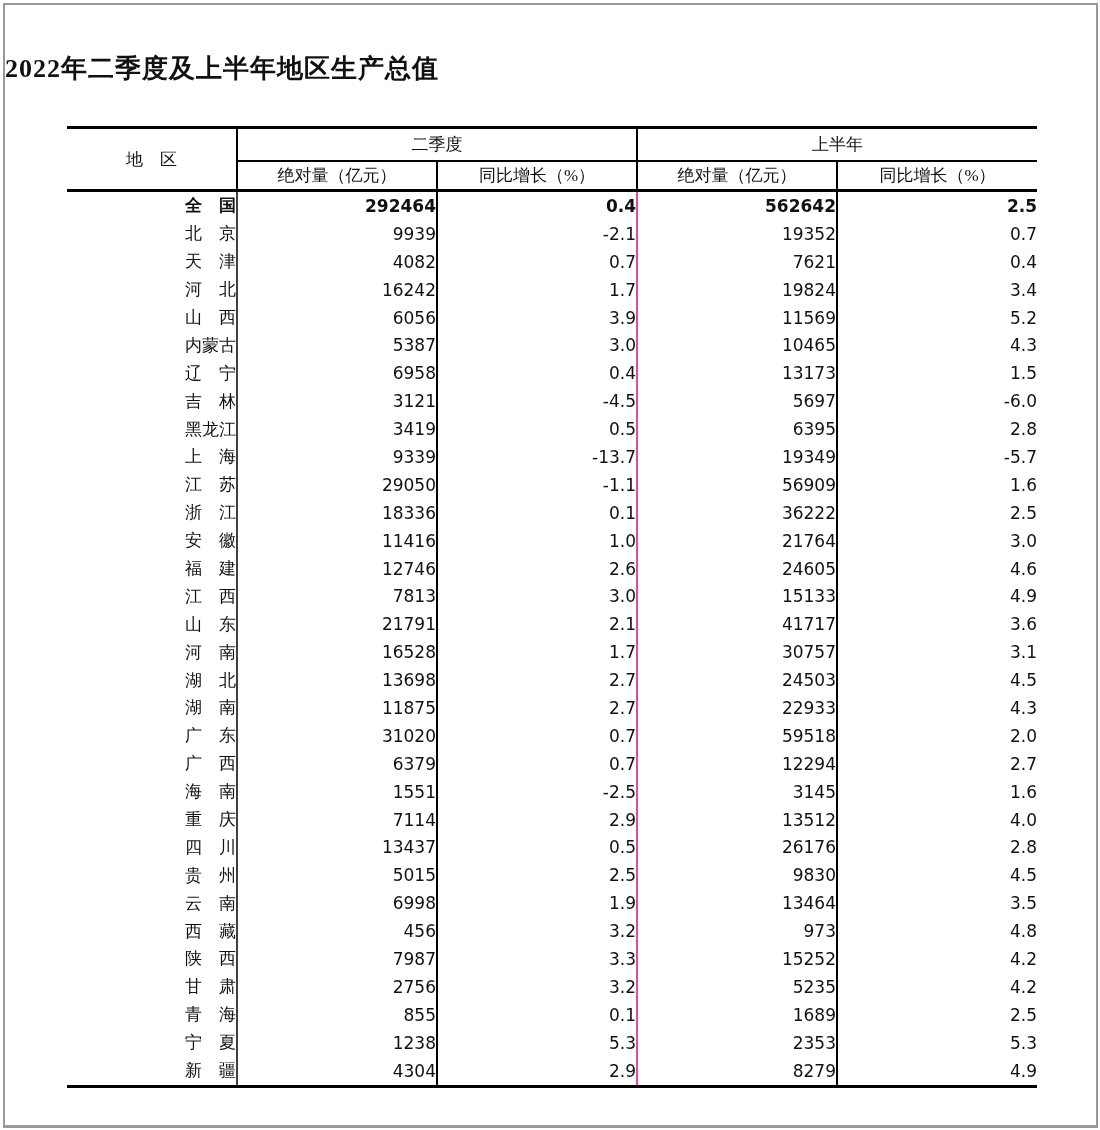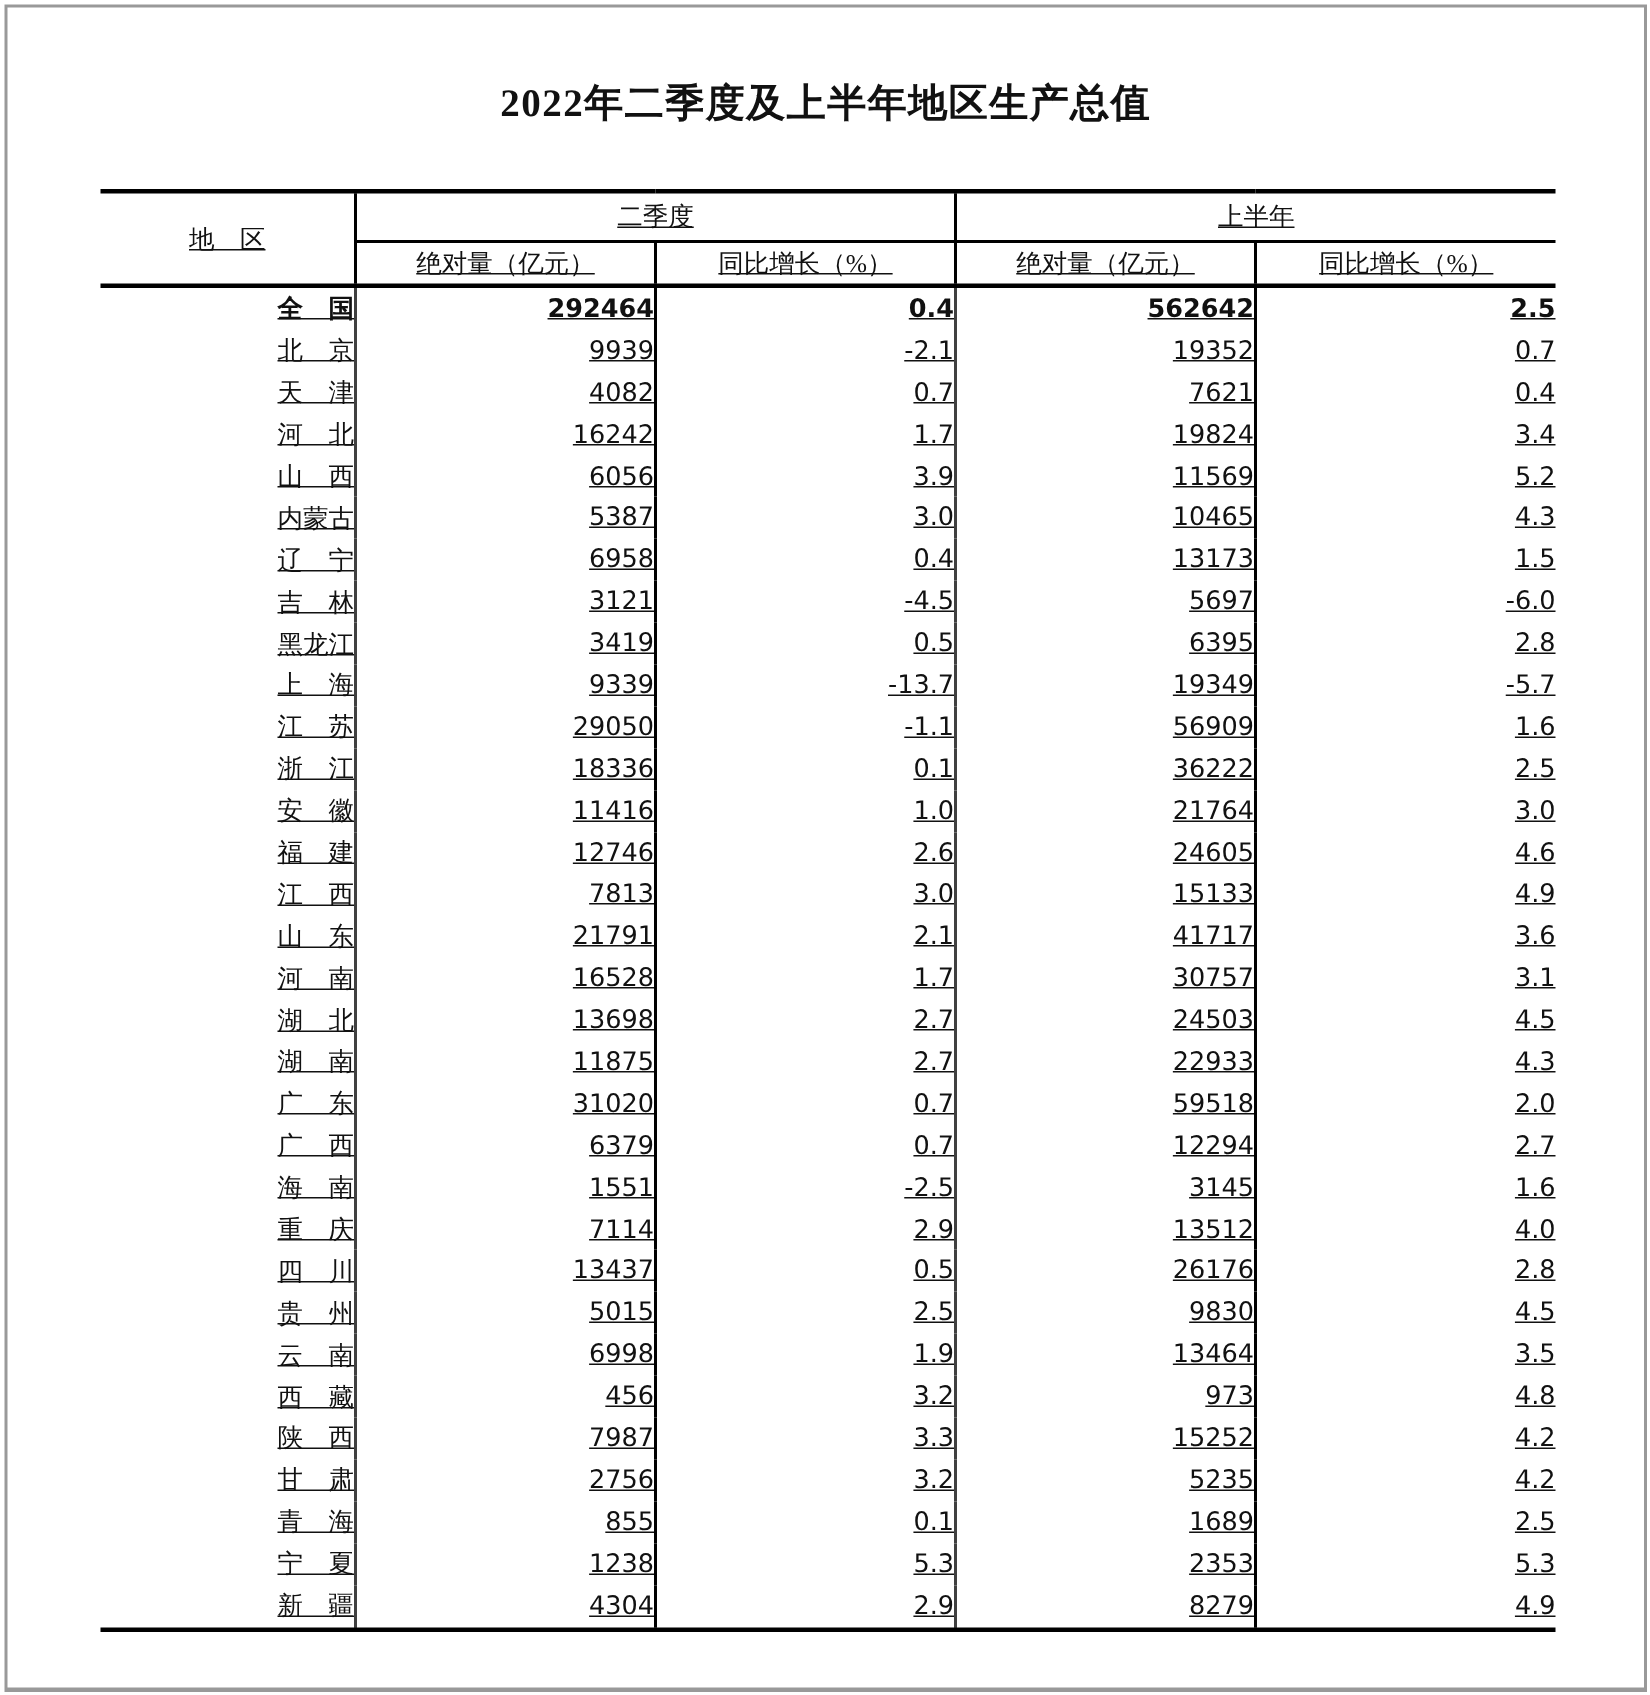--- a/index.html
+++ b/index.html
@@ -15,34 +15,32 @@
     left: 3px;
     width: 1091px;
     height: 1120px;
     border: 2px solid #999999;
     border-bottom-width: 3px;
     background: #ffffff;
     overflow: hidden;
   }
   .title {
     margin: 49px 0 0 0;
-    text-align: center;
     font-size: 26px;
     font-weight: bold;
     letter-spacing: 1px;
     line-height: 30px;
   }
   table.gdp {
     border-collapse: collapse;
     table-layout: fixed;
     margin: 42px 0 0 62px;
     width: 970px;
     border-top: 3px solid #000000;
     border-bottom: 3px solid #000000;
-    text-decoration: underline;
   }
   table.gdp thead {
     border-bottom: 3px solid #000000;
   }
   table.gdp th {
     font-weight: normal;
     font-size: 17px;
     text-align: center;
     padding: 0;
   }
@@ -71,21 +69,21 @@
   }
   td.td-abs, td.td-gr {
     font-family: "DejaVu Sans", "Liberation Sans", sans-serif;
     font-size: 16px;
     text-align: right;
   }
   td.td-abs { padding-right: 46px; }
   td.td-gr  { padding-right: 55px; }
   td.c2 { border-left: 2px solid #404040; }
   td.c3 { border-left: 2px solid #000000; }
-  td.c4 { border-left: 2px solid #404040; }
+  td.c4 { border-left: 2px solid #ec4899; }
   td.c5 { border-left: 2px solid #000000; }
   tr.bold td { font-weight: bold; }
 </style>
 </head>
 <body>
 
 <div class="page">
   <h1 class="title">2022年二季度及上半年地区生产总值</h1>
 
   <table class="gdp">

